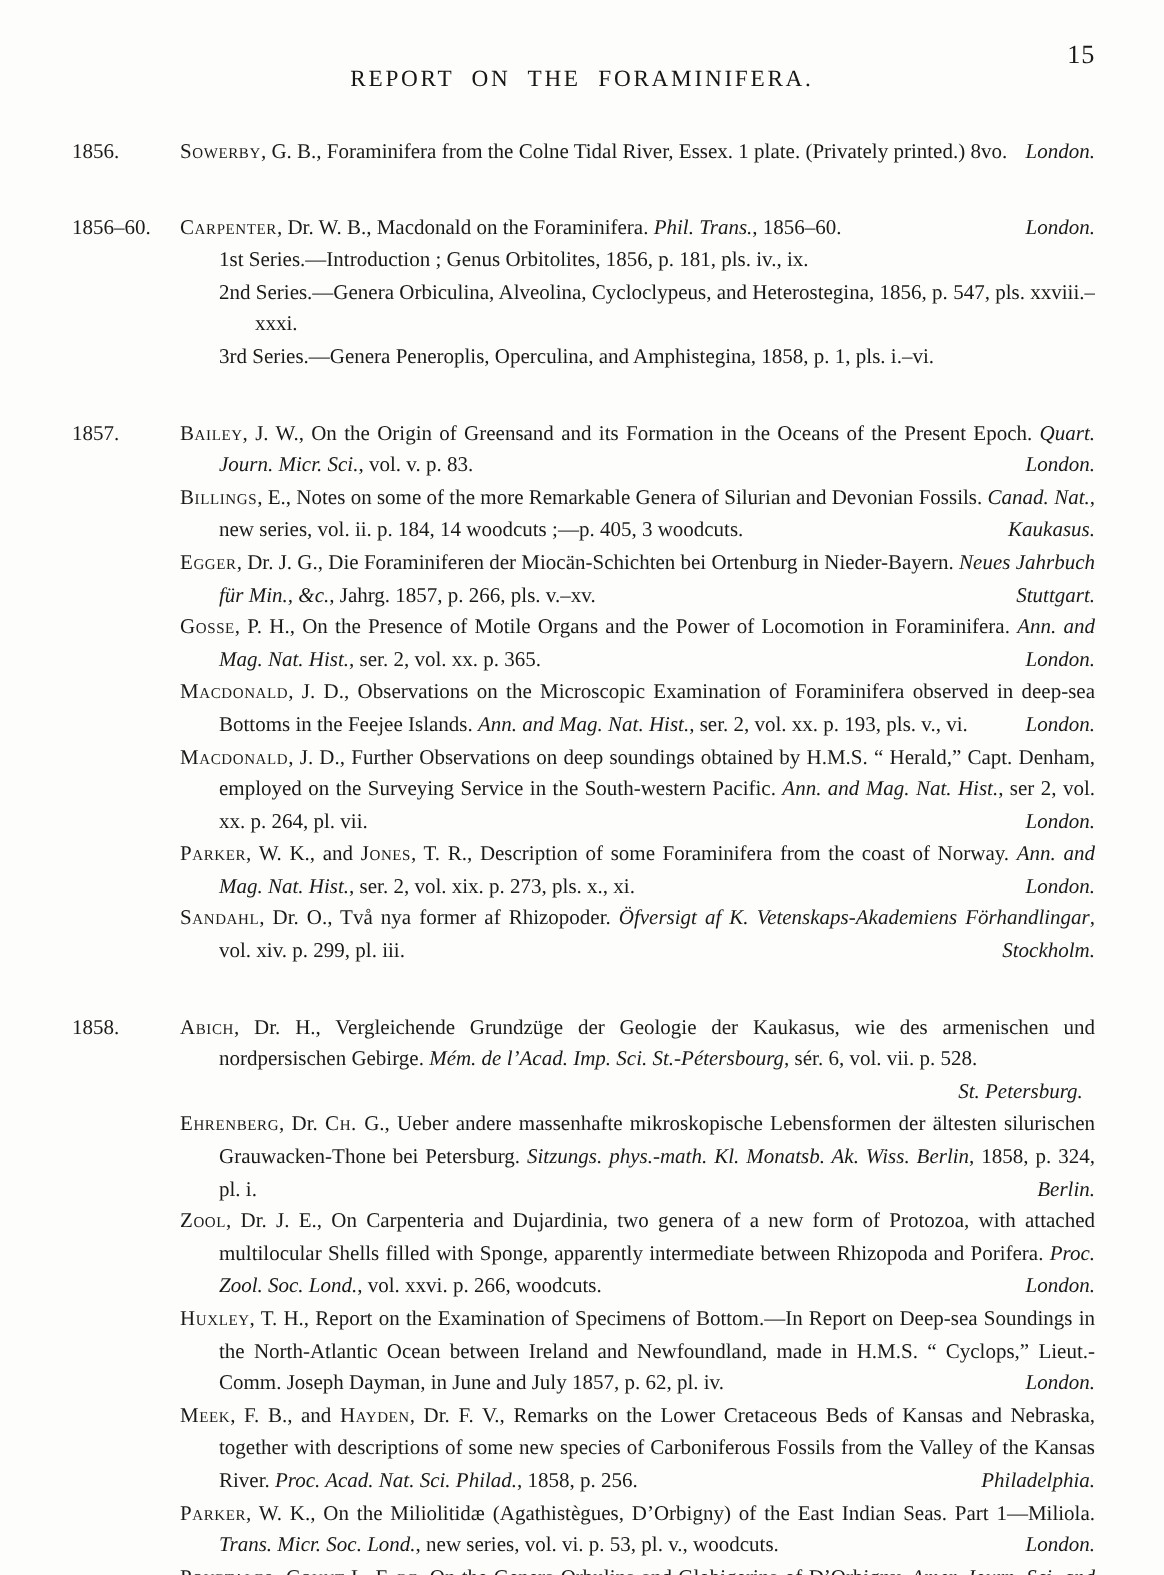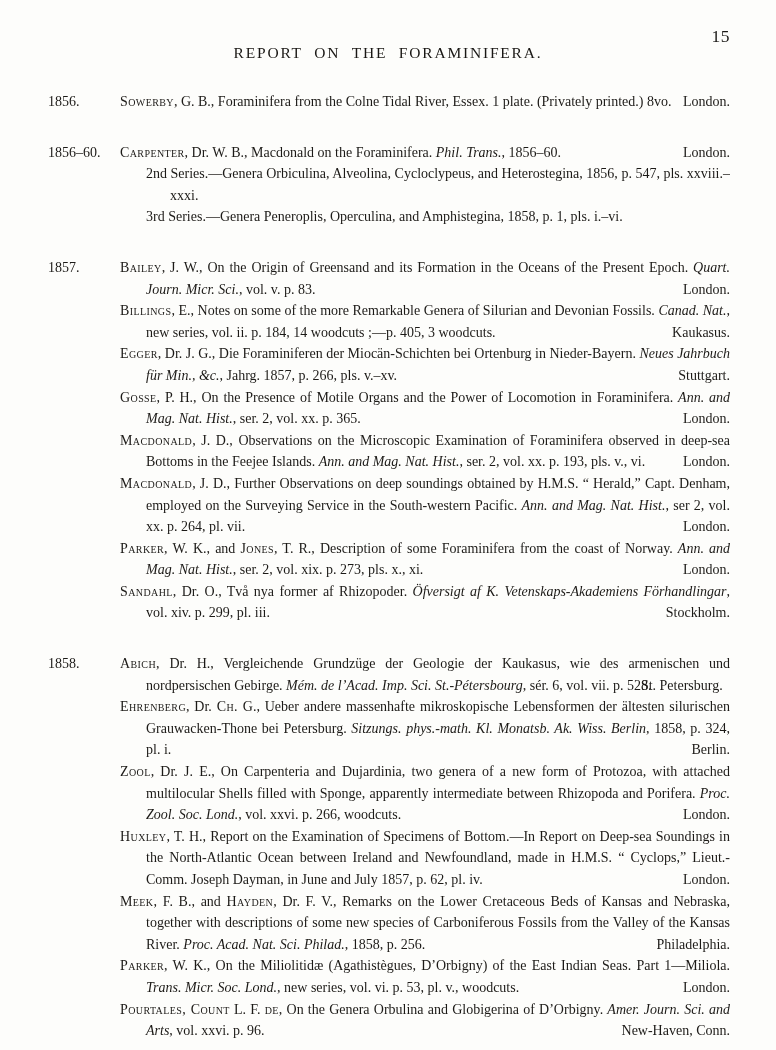--- a/index.html
+++ b/index.html
@@ -20,41 +20,42 @@
   .bib {
     margin:27px 46px 0 120px;
     font-size:14px; line-height:21.6px; text-align:justify;
   }
   .bib-group { position:relative;margin-top:29px; }
   .year { position:absolute; left:-72px; top:0; width:72px; text-align:left; }
   .para { margin:0; padding-left:26px; text-indent:-26px; overflow:hidden; }
   .para.series { padding-left:50px; text-indent:-24px; }
   .sc { font-variant:small-caps; letter-spacing:.4px; }
   .it { font-style:italic; }
-  .place { float:right; padding-left:14px; }
+  .place { float:right; font-style:italic; padding-left:14px; }
 </style>
 </head>
 <body>
 
 <div class="page">
   <div class="page-header">
     <span class="running-title">REPORT ON THE FORAMINIFERA.</span>
     <span class="page-num">15</span>
   </div>
   <div class="bib">
       <div class="bib-group">
         <div class="year">1856.</div>
         <div class="works">
           <p class="para"><span class="sc">Sowerby</span><span>, G. B., Foraminifera from the Colne Tidal River, Essex.  1 plate.  (Privately printed.)  8vo.</span><span class="place">London.</span></p>
         </div>
       </div>
       <div class="bib-group">
         <div class="year">1856–60.</div>
         <div class="works">
           <p class="para"><span class="sc">Carpenter</span><span>, Dr. W. B., Macdonald on the Foraminifera.  </span><span class="it">Phil. Trans.</span><span>, 1856–60.</span><span class="place">London.</span></p>
+          <p class="para series"><span>1st Series.—Introduction ; Genus Orbitolites, 1856, p. 181, pls. iv., ix.</span></p>
           <p class="para series"><span>2nd Series.—Genera Orbiculina, Alveolina, Cycloclypeus, and Heterostegina, 1856, p. 547, pls. xxviii.–xxxi.</span></p>
           <p class="para series"><span>3rd Series.—Genera Peneroplis, Operculina, and Amphistegina, 1858, p. 1, pls. i.–vi.</span></p>
         </div>
       </div>
       <div class="bib-group">
         <div class="year">1857.</div>
         <div class="works">
           <p class="para"><span class="sc">Bailey</span><span>, J. W., On the Origin of Greensand and its Formation in the Oceans of the Present Epoch.  </span><span class="it">Quart. Journ. Micr. Sci.</span><span>, vol. v. p. 83.</span><span class="place">London.</span></p>
           <p class="para"><span class="sc">Billings</span><span>, E., Notes on some of the more Remarkable Genera of Silurian and Devonian Fossils.  </span><span class="it">Canad. Nat.</span><span>, new series, vol. ii. p. 184, 14 woodcuts ;—p. 405, 3 woodcuts.</span><span class="place">Kaukasus.</span></p>
           <p class="para"><span class="sc">Egger</span><span>, Dr. J. G., Die Foraminiferen der Miocän-Schichten bei Ortenburg in Nieder-Bayern.  </span><span class="it">Neues Jahrbuch für Min., &amp;c.</span><span>, Jahrg. 1857, p. 266, pls. v.–xv.</span><span class="place">Stuttgart.</span></p>

